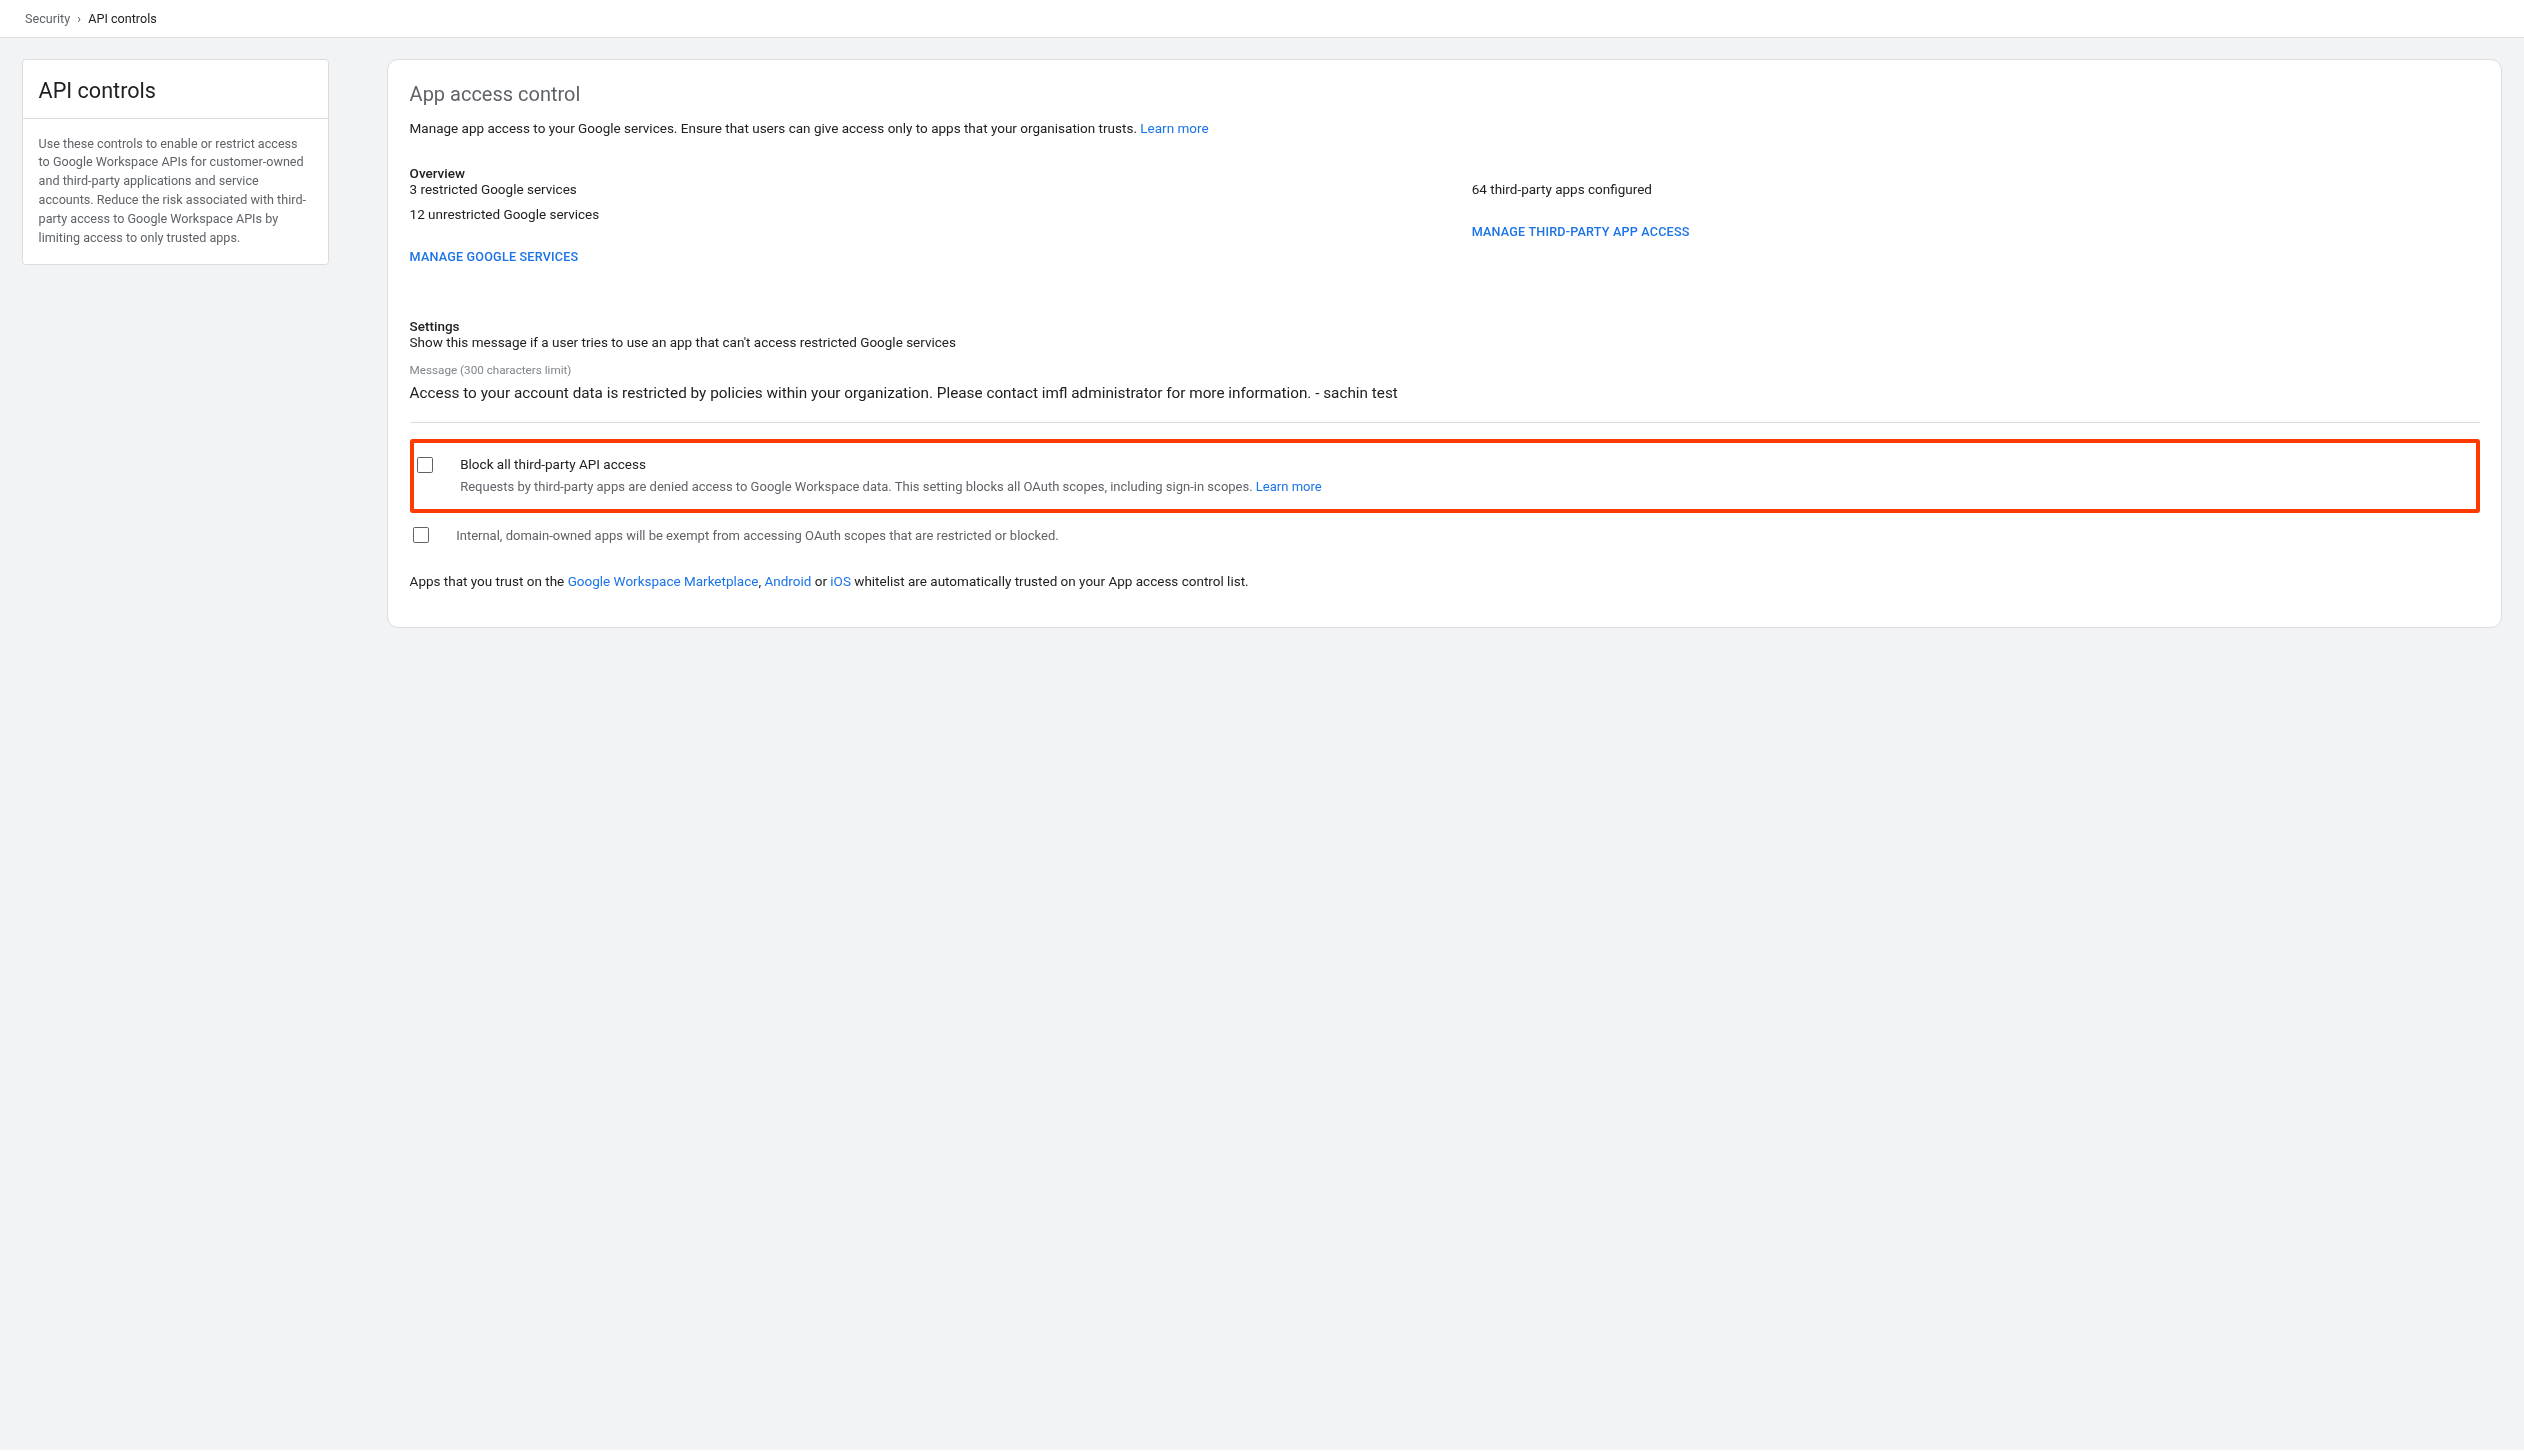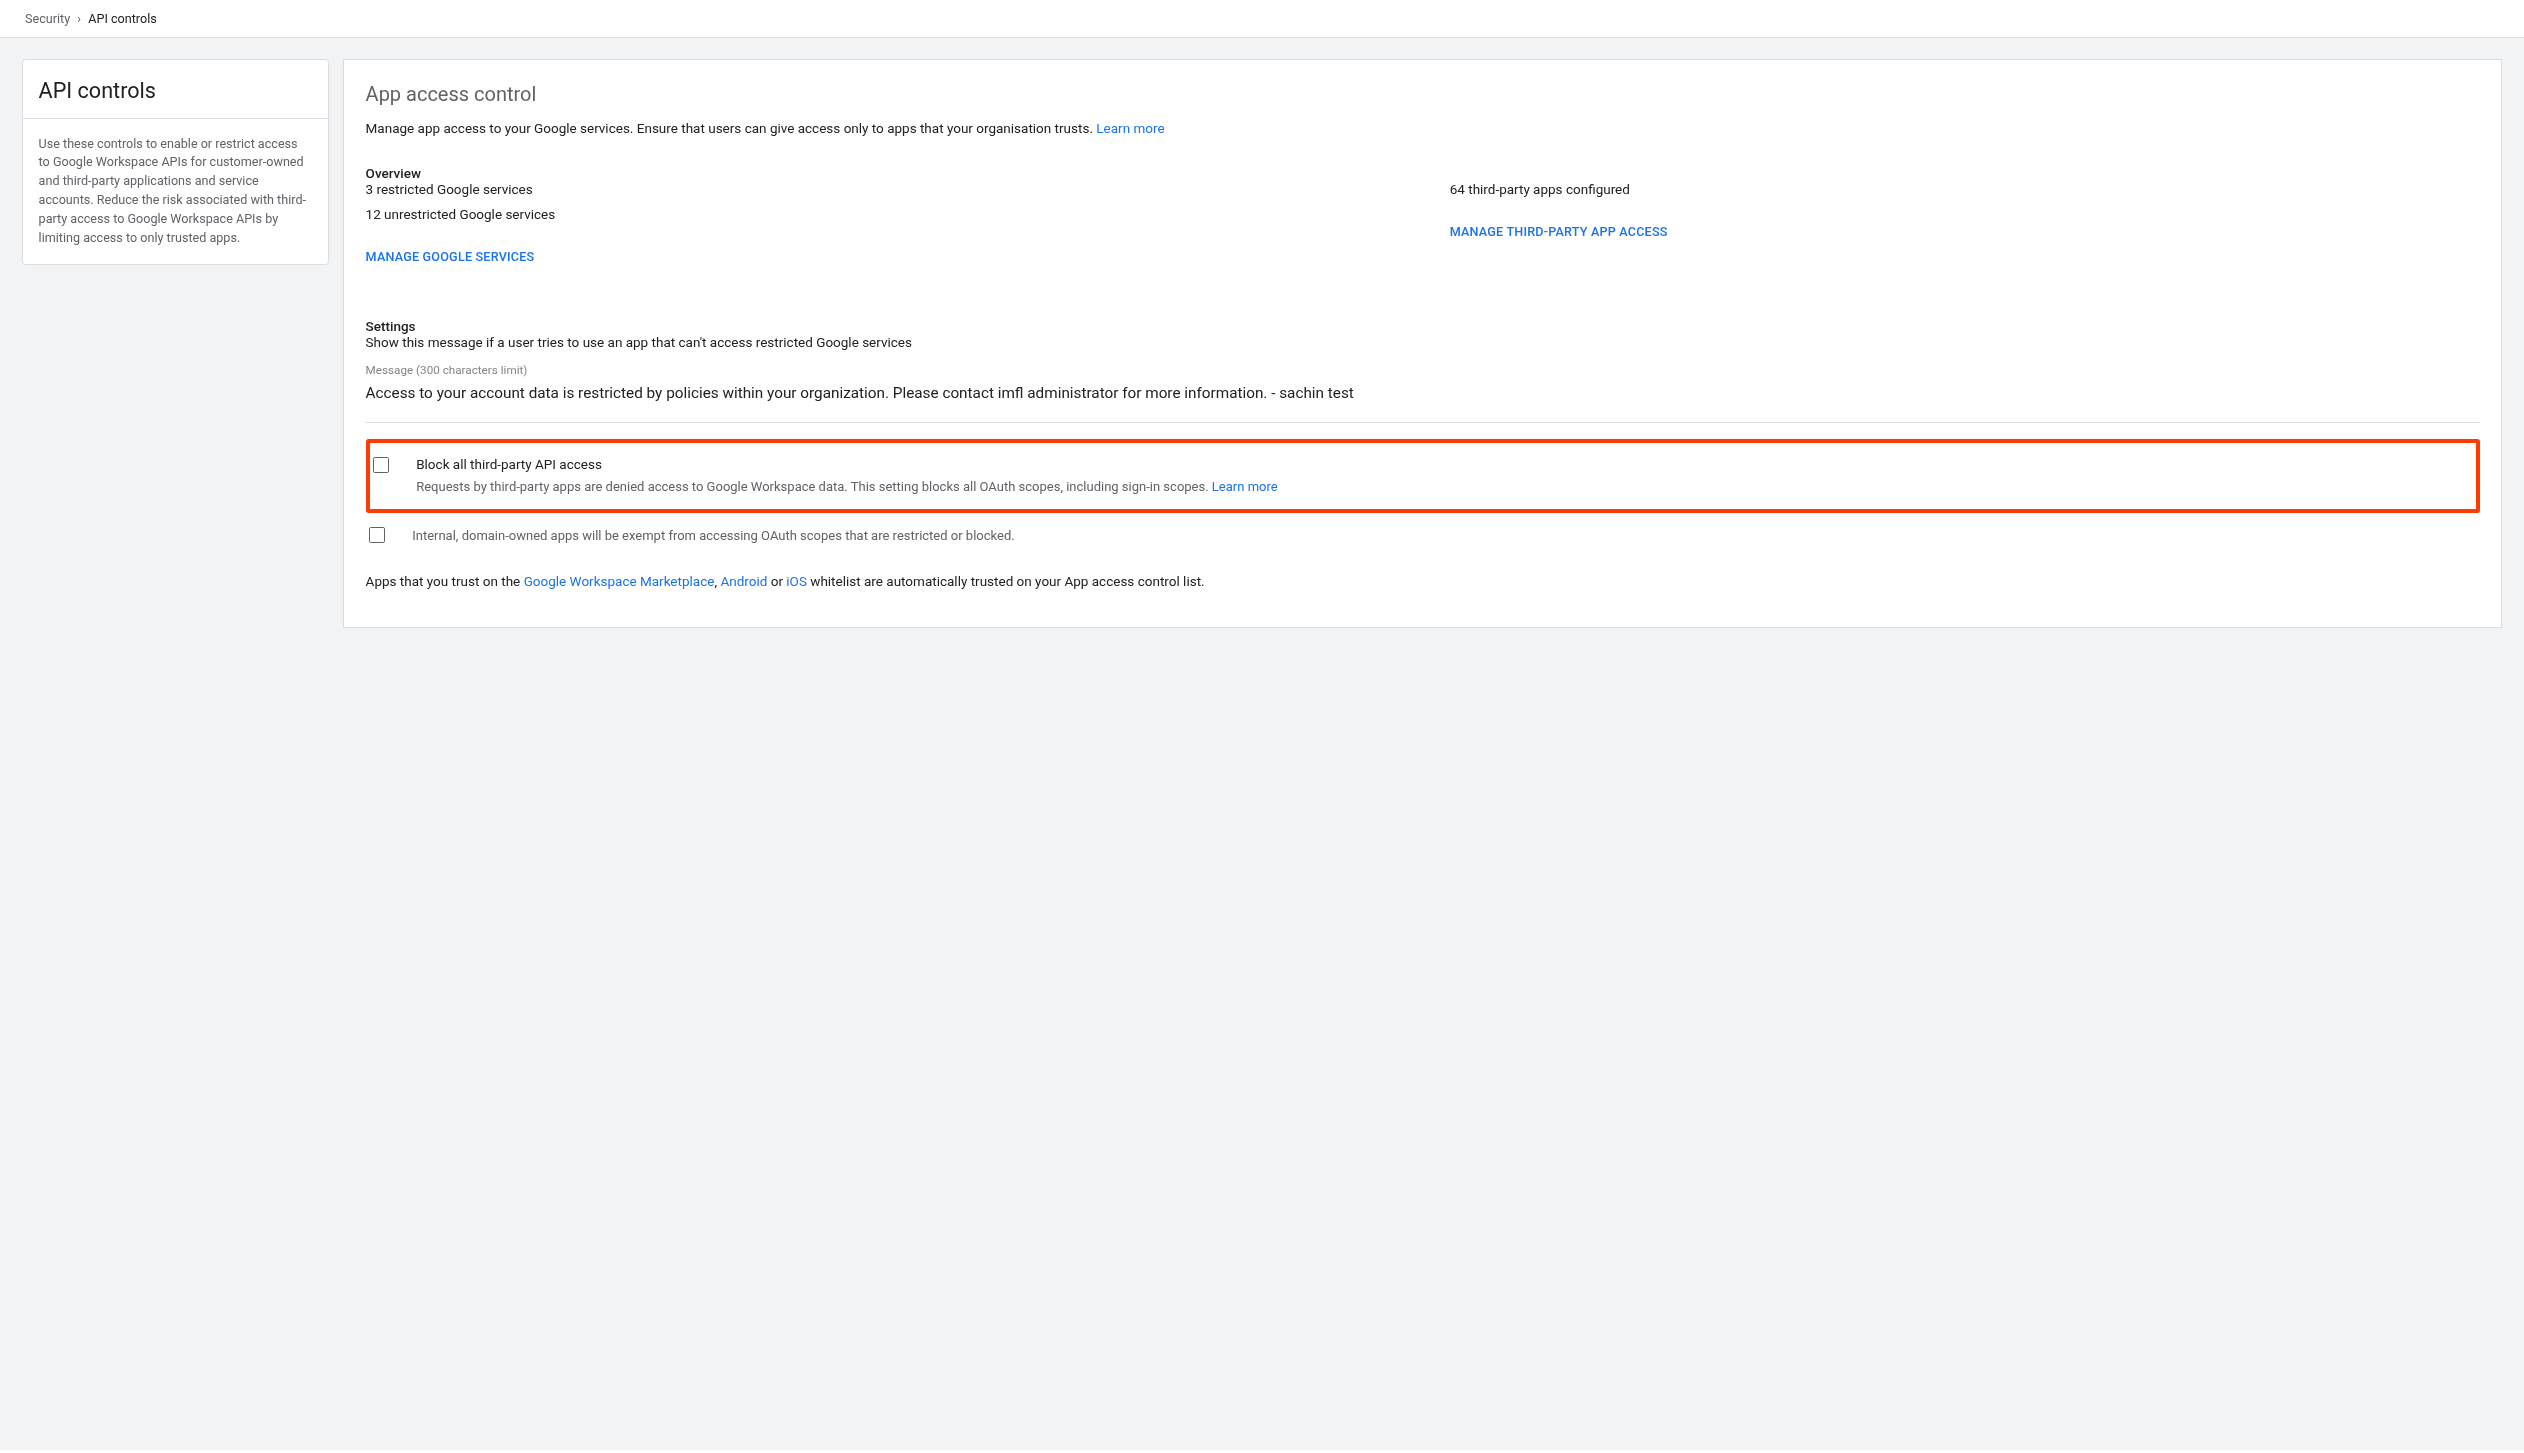--- a/index.html
+++ b/index.html
@@ -55,24 +55,25 @@
     }
     .sidebar-desc {
       padding: 16px;
       color: #5f6368;
       font-size: 12.6px;
       line-height: 1.5;
     }
     .main-card {
       background: #fff;
       border: 0.9px solid #dadce0;
-      border-radius: 0;
+      border-radius: 11px;
       flex: 1;
       display: flex;
       flex-direction: column;
+      margin-left: 44px;
     }
     .main-content {
       padding: 21.6px 21.6px 36px 21.6px;
     }
     .main-heading {
       font-size: 20px;
       font-weight: 400;
       color: #5f6368;
       margin-bottom: 14.4px;
     }
@@ -92,21 +93,20 @@
     }
     .section-label {
       width: 227px;
       flex-shrink: 0;
       font-weight: 500;
       font-size: 13.5px;
       color: #202124;
     }
     .section-content {
       flex: 1;
-      justify-content: flex-end;
     }
     .overview-grid {
       display: flex;
       gap: 54px;
     }
     .overview-col {
       flex: 1;
     }
     .overview-line {
       font-size: 13.5px;

